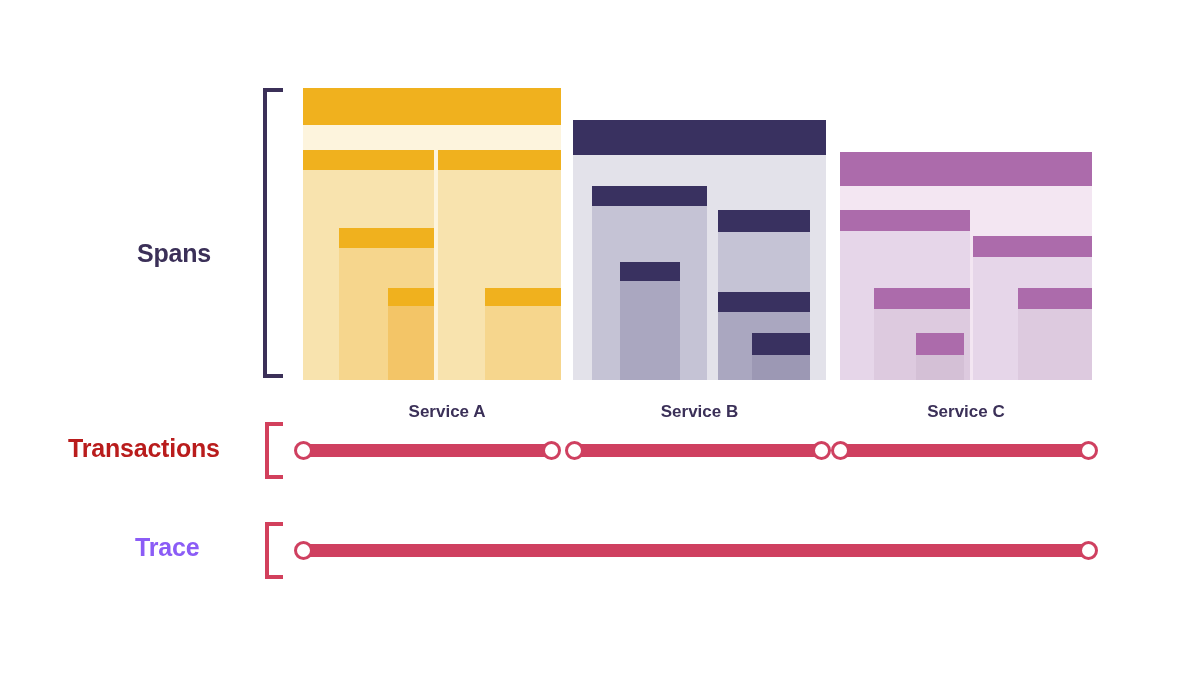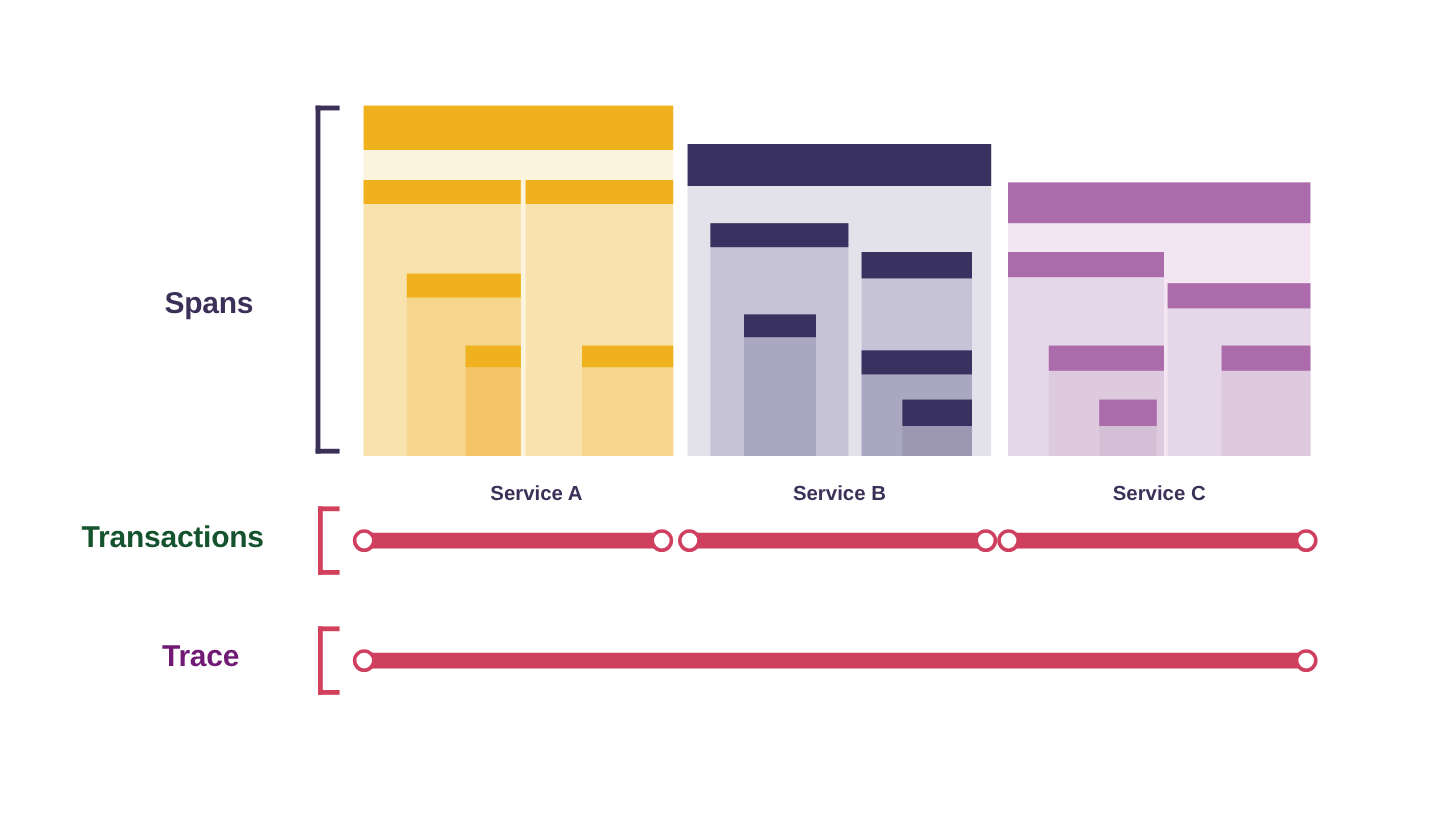--- a/index.html
+++ b/index.html
@@ -30,27 +30,27 @@
   .label-spans {
     left: 137px;
     top: 239px;
     font-size: 25px;
     color: #3b3058;
   }
   .label-transactions {
     left: 68px;
     top: 434px;
     font-size: 25px;
-    color: #14532d;
+    color: #b91c1c;
   }
   .label-trace {
     left: 135px;
     top: 533px;
     font-size: 25px;
-    color: #701a75;
+    color: #8b5cf6;
   }
 
   
   .bracket {
     position: absolute;
     box-sizing: border-box;
     border-style: solid;
     border-right: none;
     background: transparent;
   }

